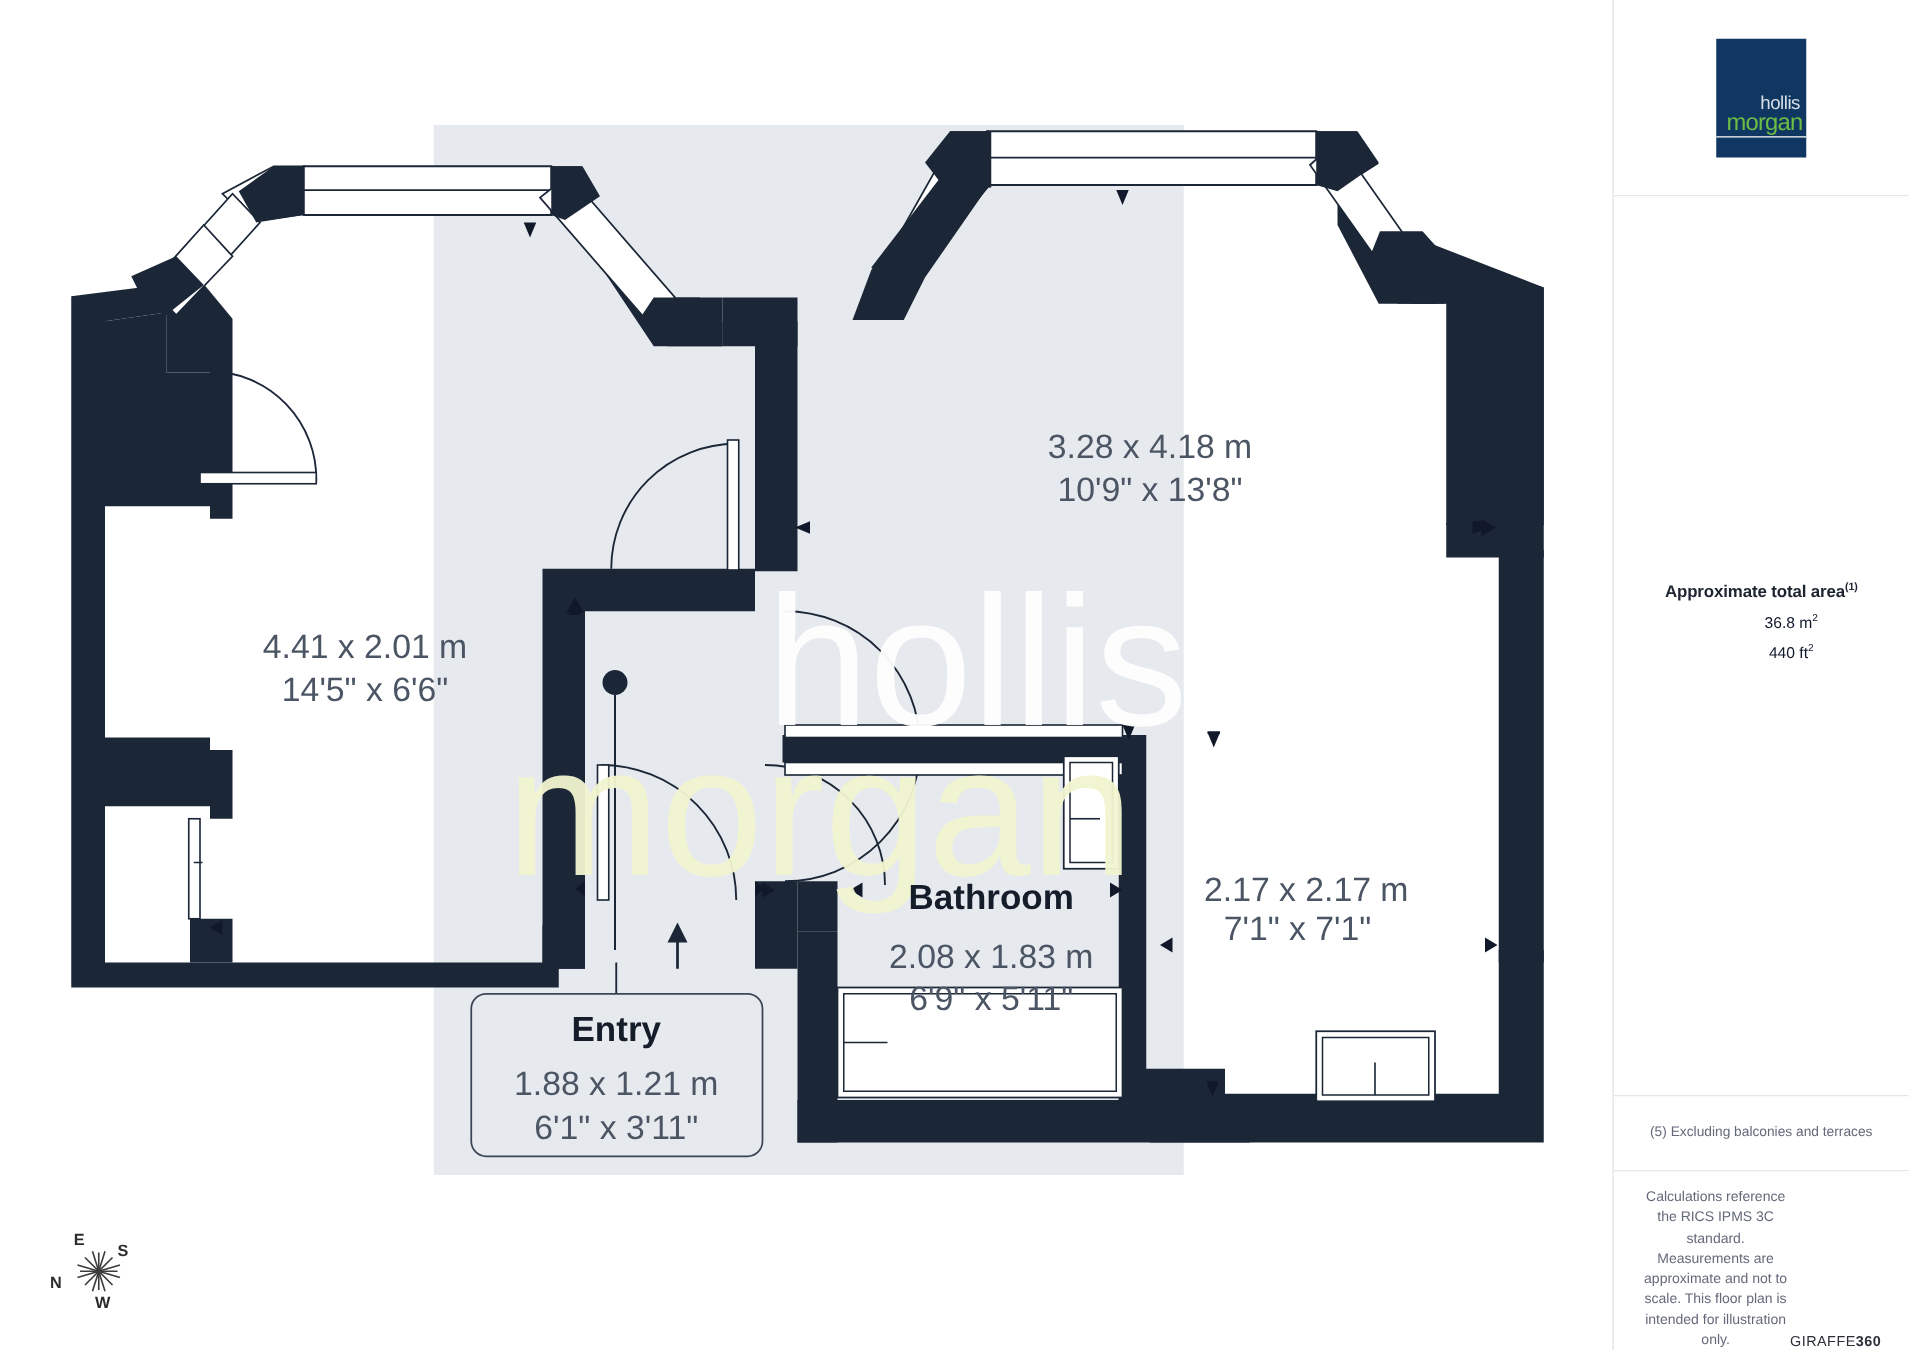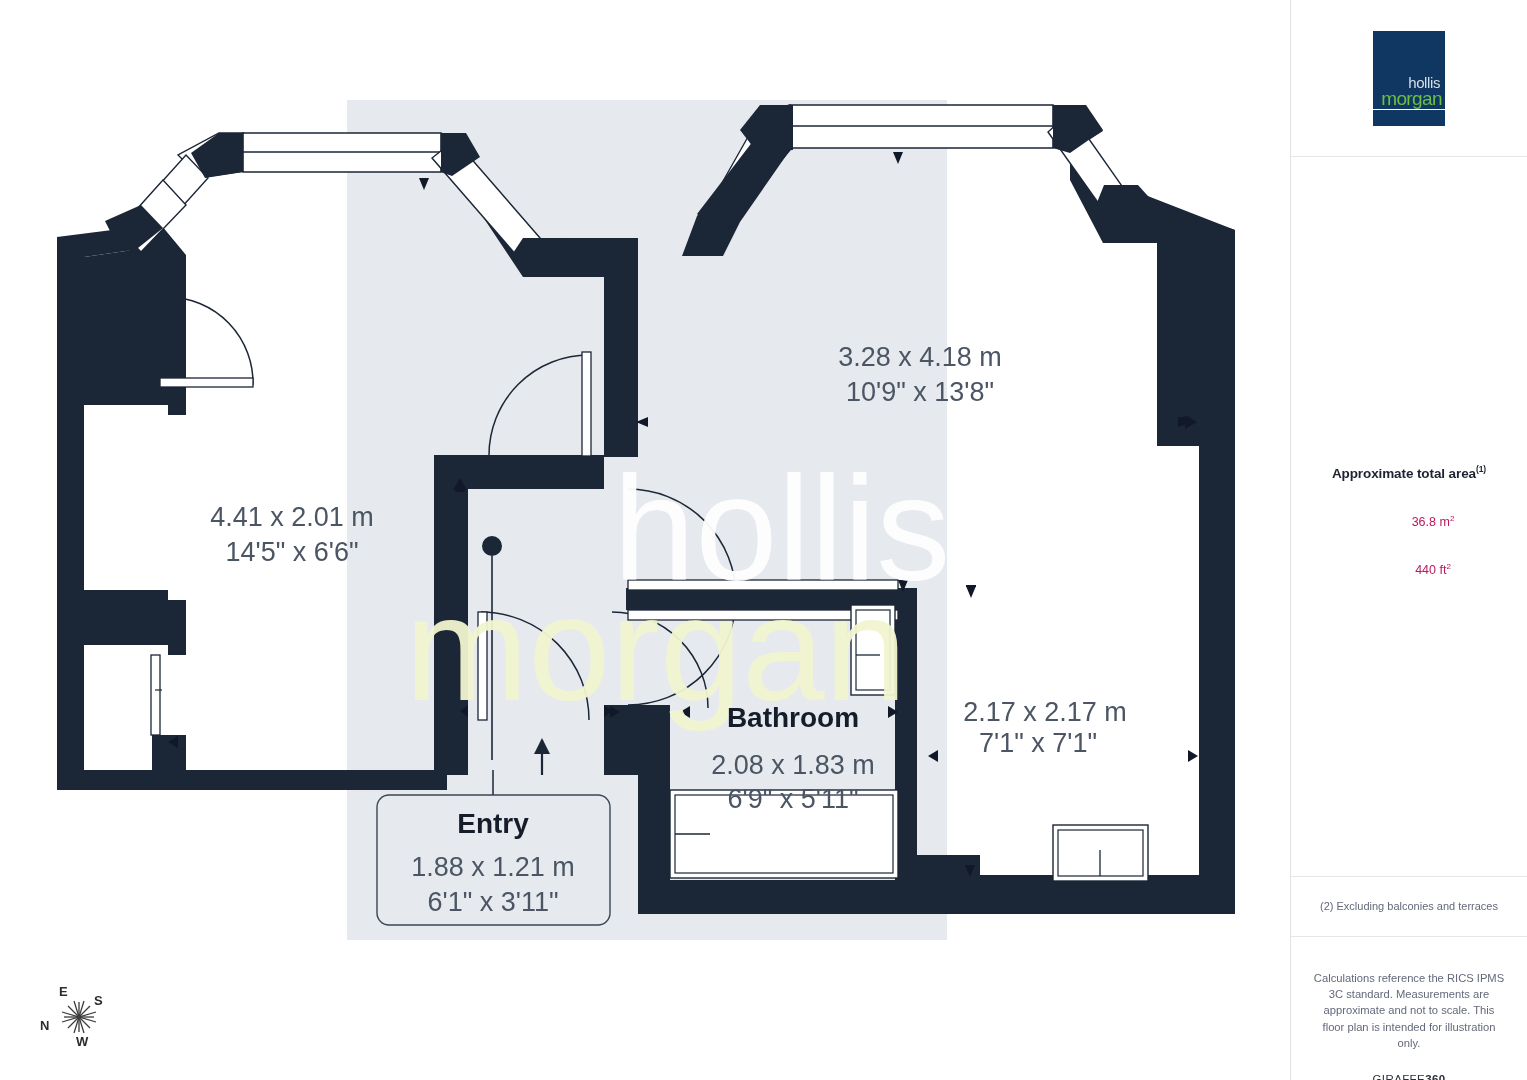--- a/index.html
+++ b/index.html
@@ -94,35 +94,34 @@
     background: #ffffff;
   }
   #area-cell {
     height: 720px;
     display: flex;
     flex-direction: column;
     align-items: center;
     justify-content: flex-start;
     padding-top: 307px;
     box-sizing: border-box;
-    gap: 24px;
   }
   #area-title {
     font-size: 13.5px;
     font-weight: bold;
     color: #1d2330;
     letter-spacing: -0.1px;
   }
   #area-title sup {
     font-size: 8.5px;
     vertical-align: super;
   }
   .area-value {
     font-size: 12.5px;
-    color: #be185d;
+    color: #0f172a;
     margin-top: 9px;
     margin-left: 48px;
   }
   .area-value sup {
     font-size: 8px;
   }
   #footnote-cell {
     height: 60px;
     display: flex;
     align-items: center;
@@ -133,22 +132,22 @@
   #footnote-text {
     font-size: 11px;
     color: #64697a;
     text-align: center;
     line-height: 1.35;
   }
   #disclaimer-cell {
     height: 143px;
     border-bottom: none;
     display: flex;
-    flex-direction: column;
-    align-items: center;
+    flex-direction: row;
+    align-items: flex-end;
     justify-content: flex-start;
     padding: 33px 22px 0 22px;
     box-sizing: border-box;
   }
   #disclaimer-text {
     font-size: 11.2px;
     color: #64697a;
     text-align: center;
     line-height: 1.45;
   }
@@ -411,21 +410,21 @@
       </div>
       <div class="area-value">
         <span>36.8 m</span><sup>2</sup>
       </div>
       <div class="area-value">
         <span>440 ft</span><sup>2</sup>
       </div>
     </div>
 
     <div id="footnote-cell" class="sb-cell">
-      <div id="footnote-text">(2) Excluding balconies and terraces</div>
+      <div id="footnote-text">(5) Excluding balconies and terraces</div>
     </div>
 
     <div id="disclaimer-cell" class="sb-cell">
       <div id="disclaimer-text">Calculations reference the RICS IPMS 3C standard. Measurements are approximate and not to scale. This floor plan is intended for illustration only.</div>
       <div id="brand-line">
         <span>GIRAFFE</span><b>360</b>
       </div>
     </div>
 
   </div>

